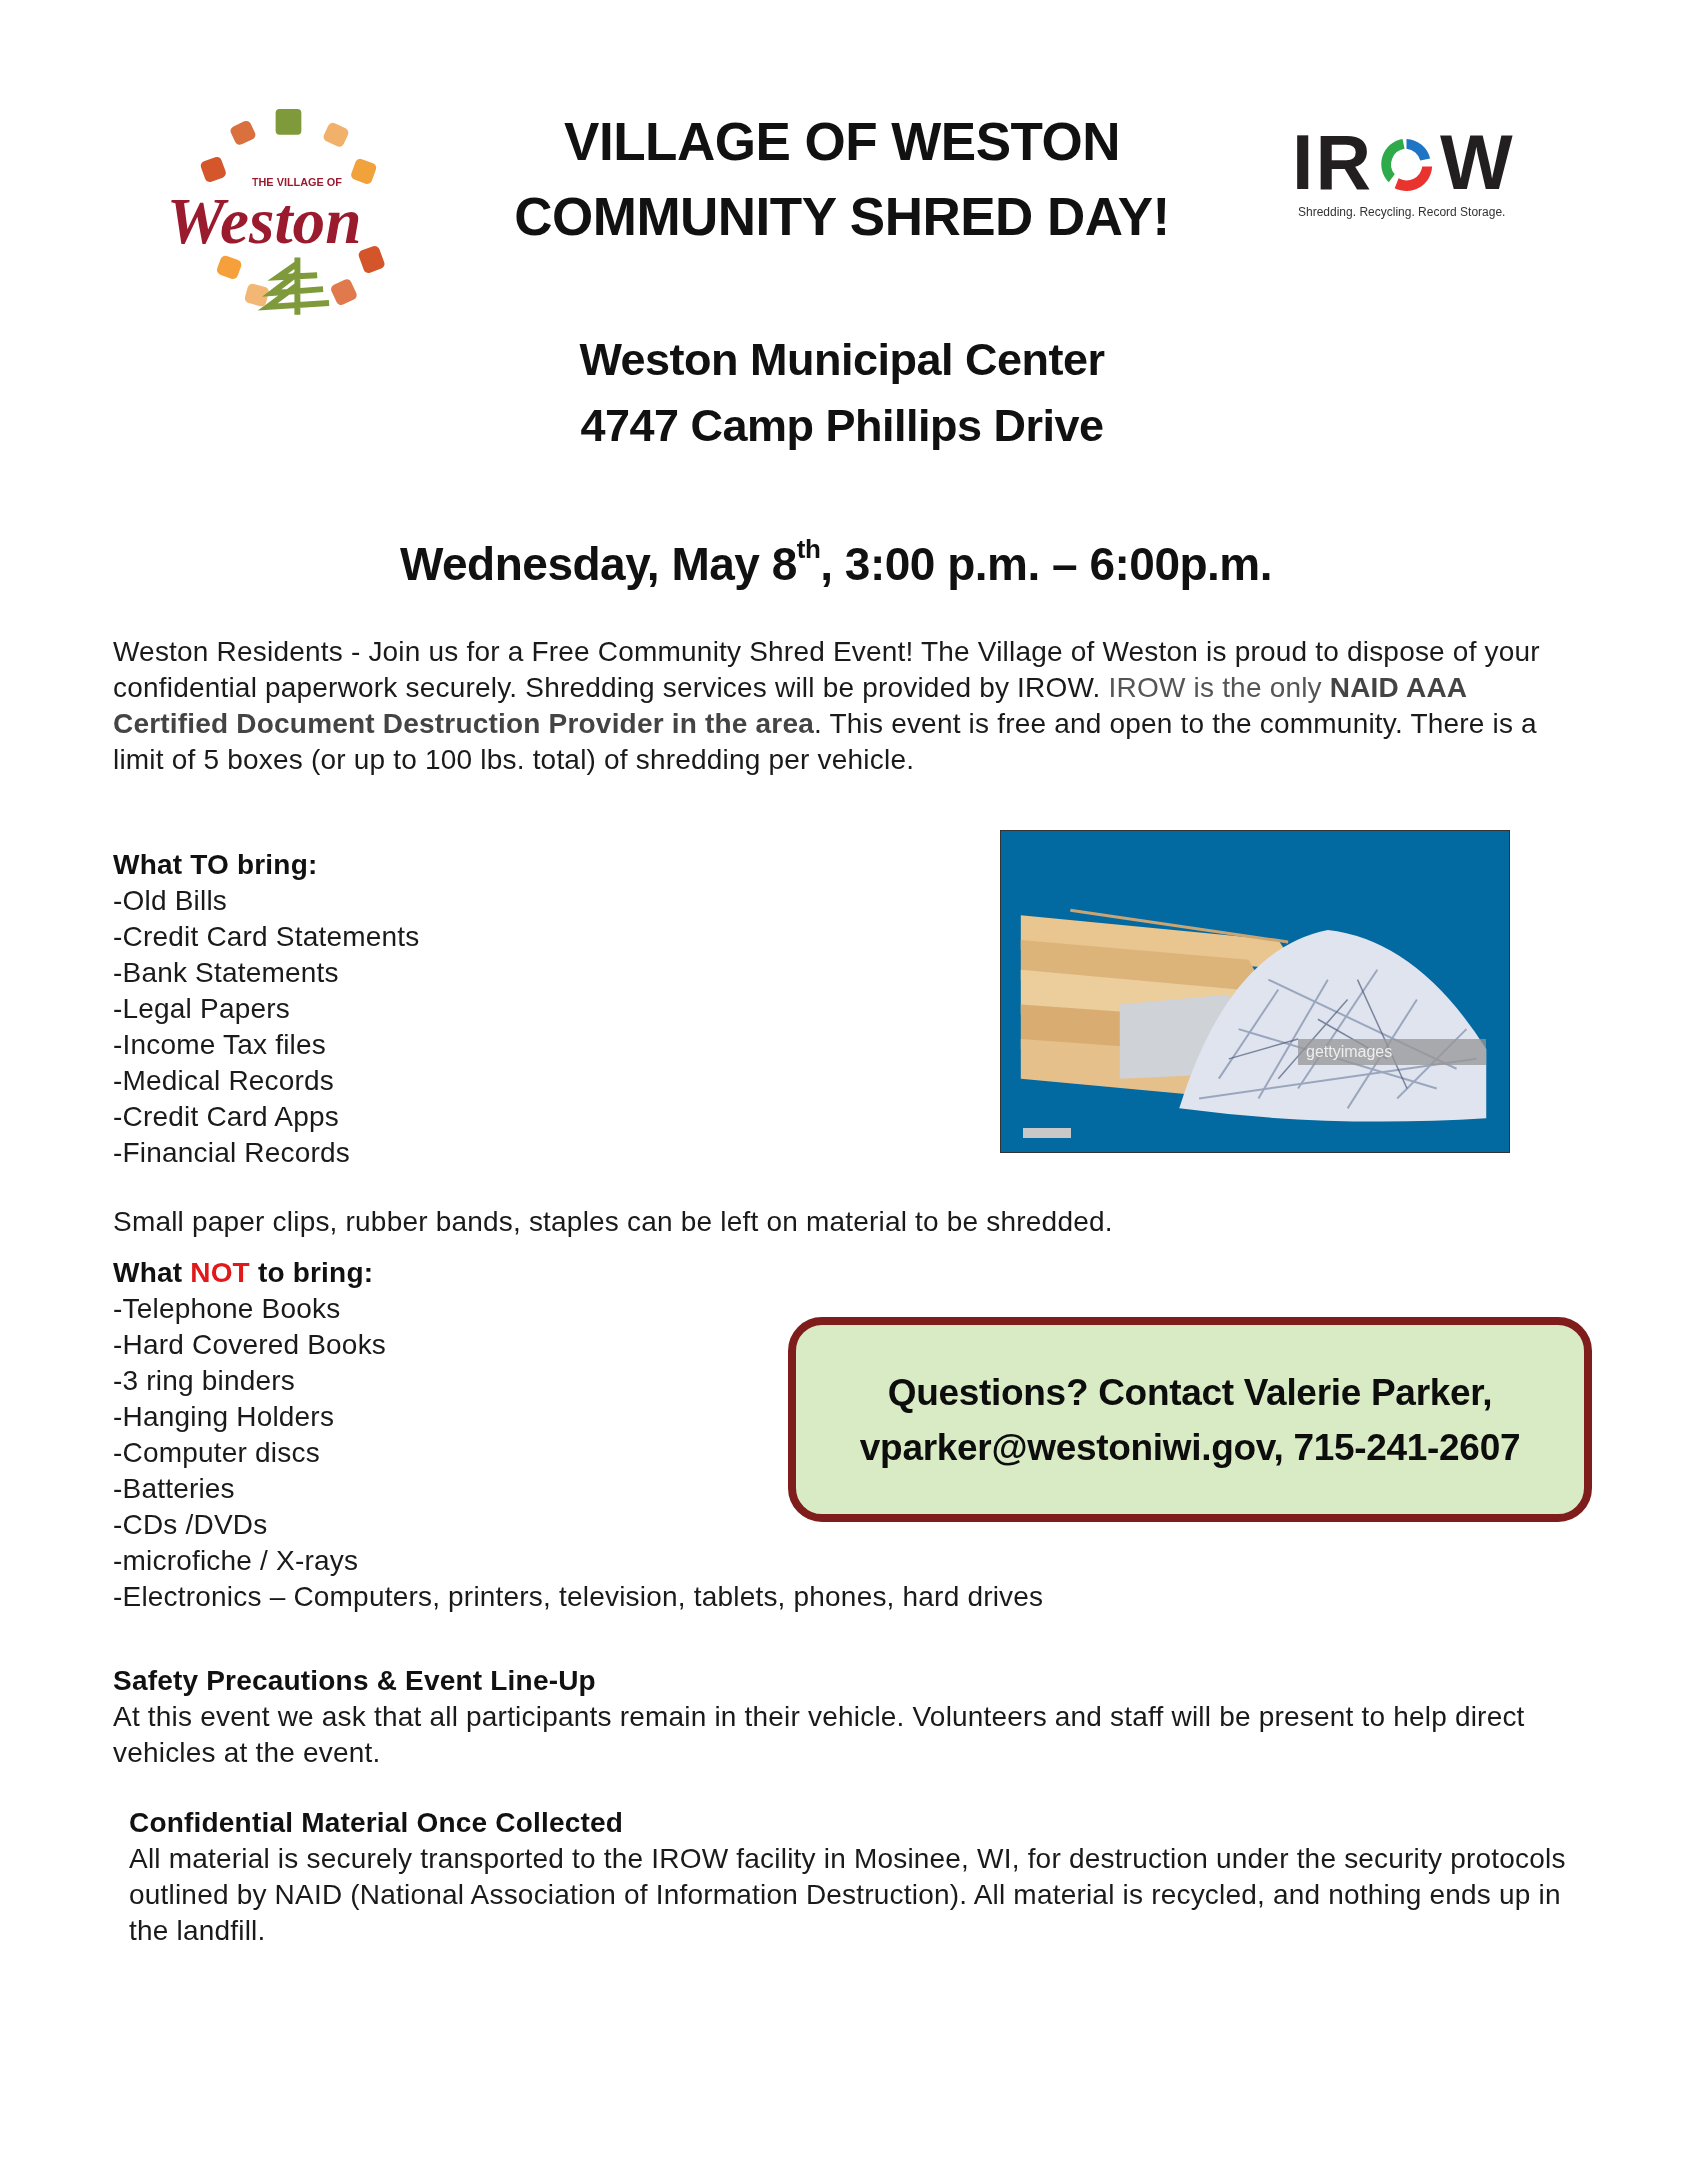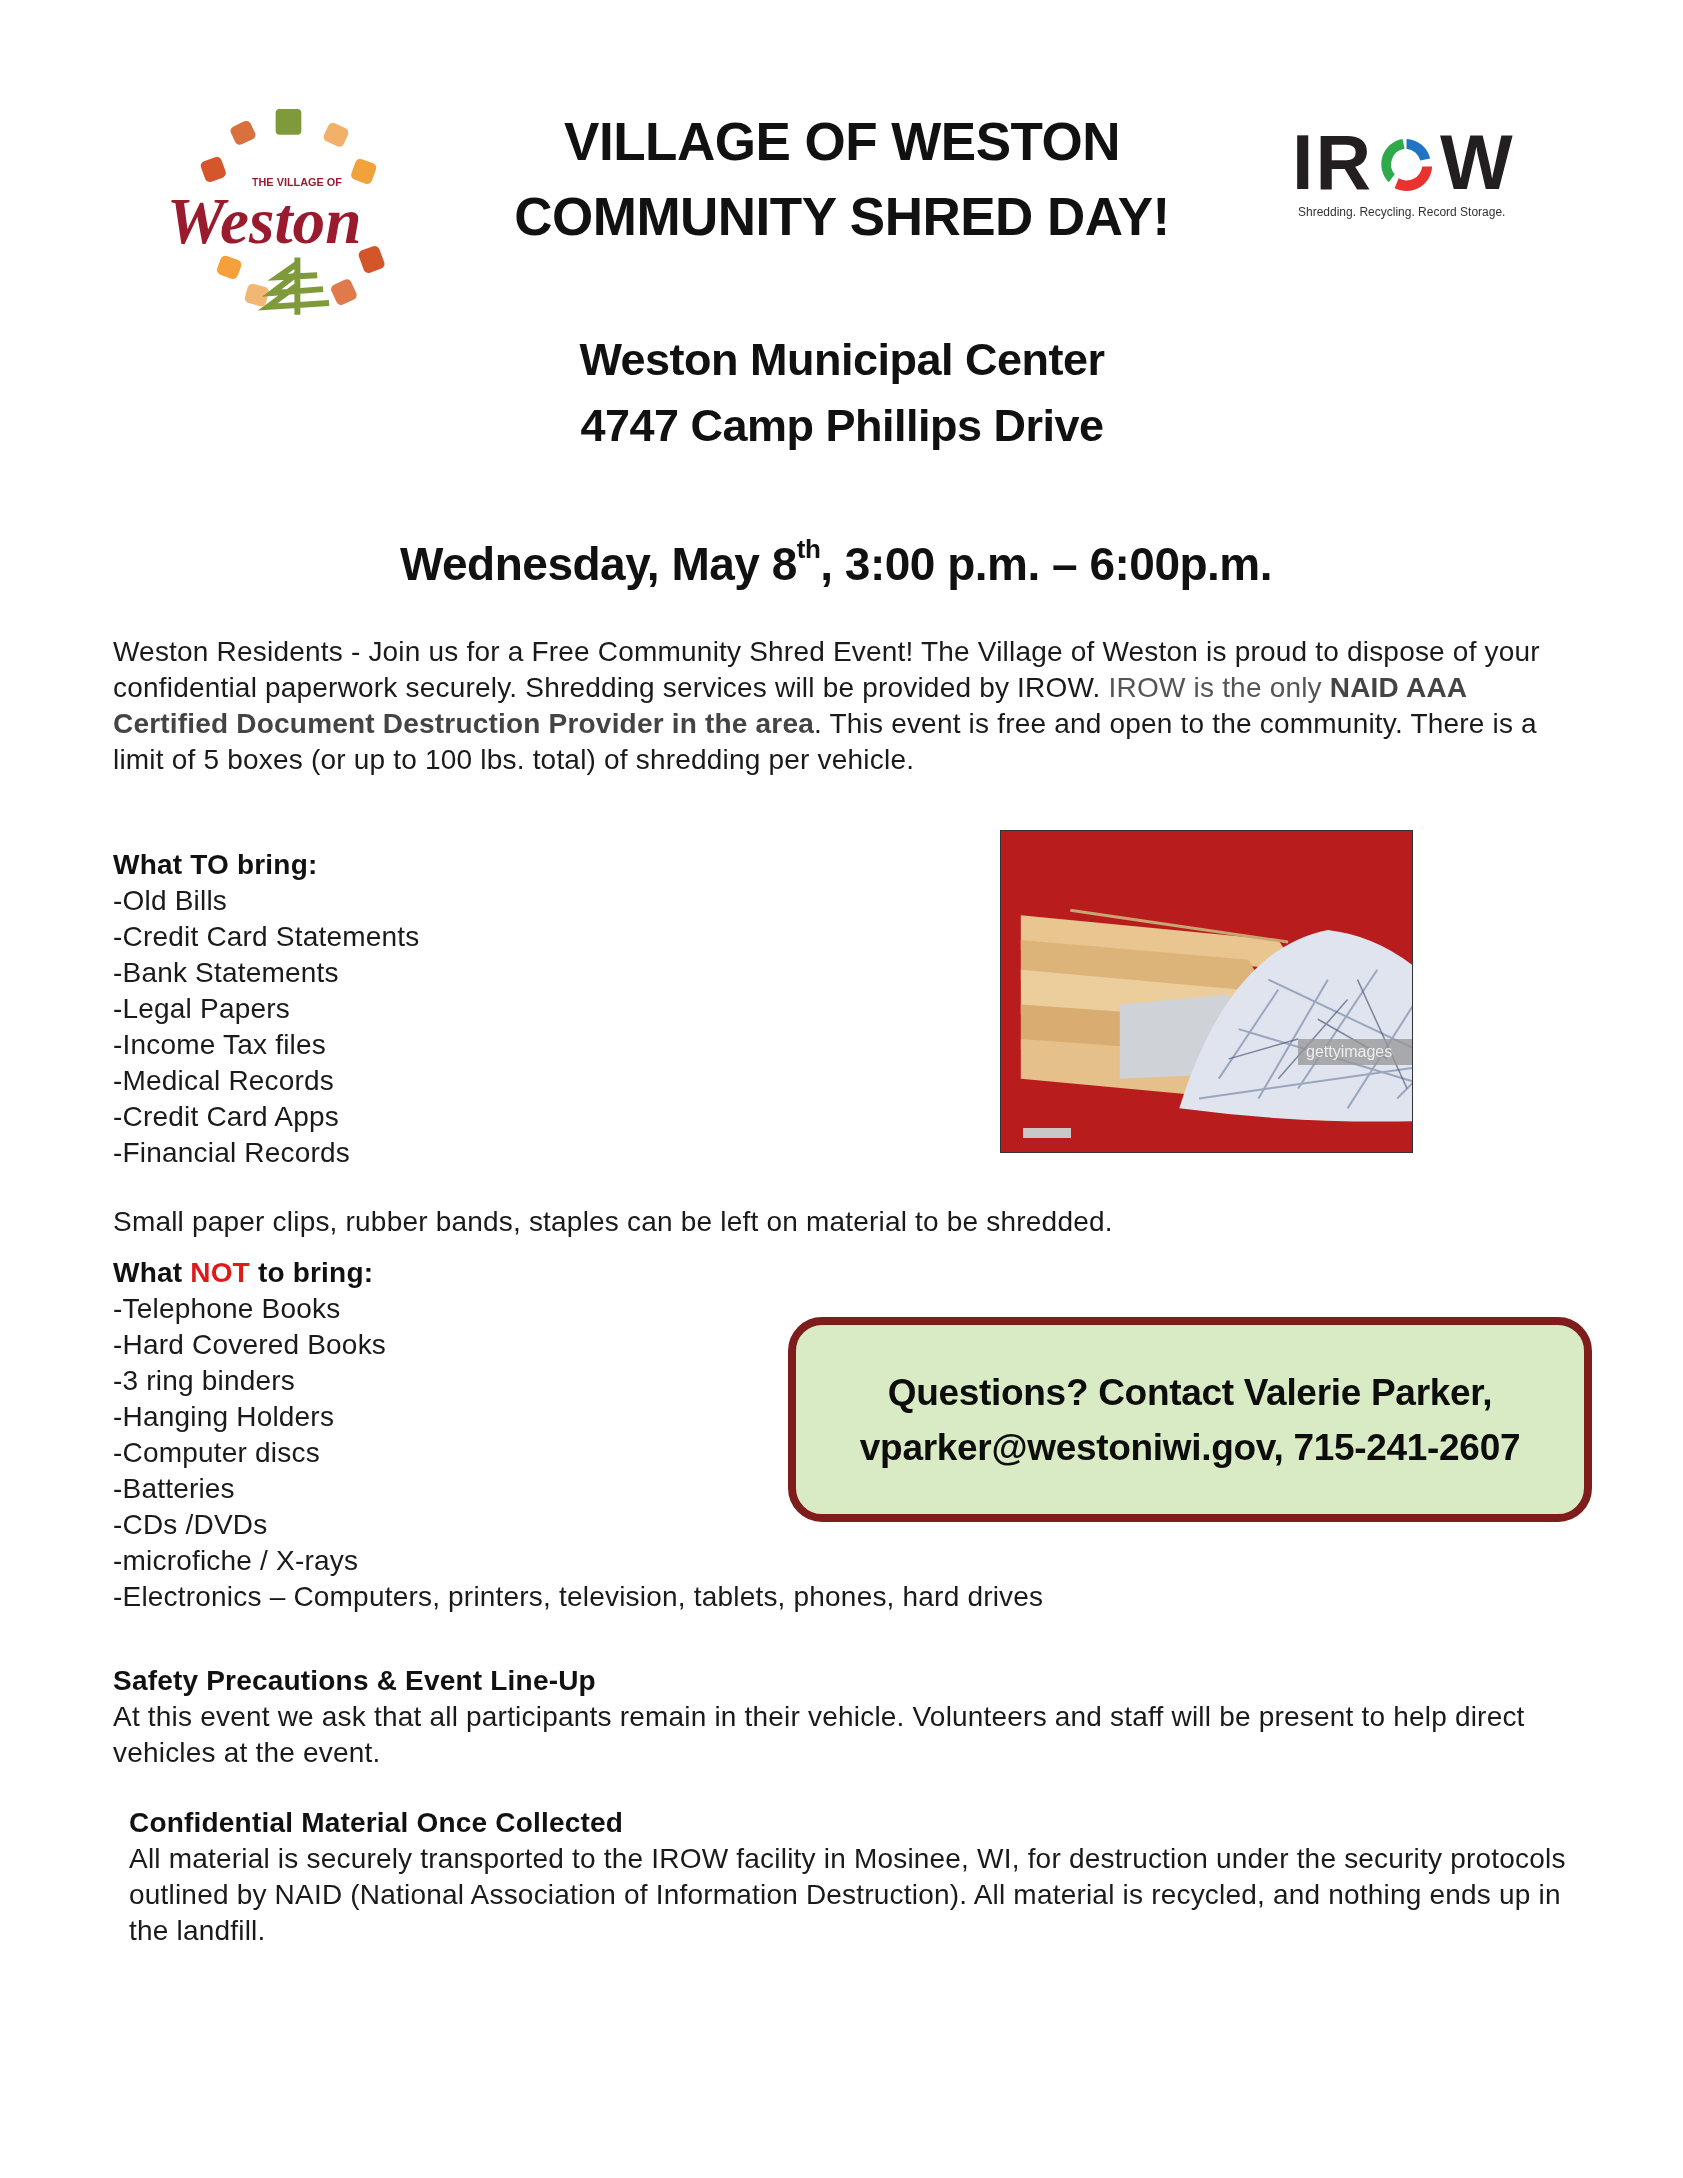--- a/index.html
+++ b/index.html
@@ -31,22 +31,22 @@
 
     .list { margin: 0; padding: 0; list-style: none; }
     .list li { margin: 0; }
 
     .to-bring { top: 847px; width: 693px; }
     .clips { top: 1204px; }
     .not-bring { top: 1255px; width: 1188px; }
     .safety { top: 1663px; }
     .confidential { top: 1805px; margin-left: 16px; }
 
-    .photo { position: absolute; left: 1000px; top: 830px; width: 413px; height: 323px;
-      border: 1.5px solid #333; background: #b91c1c; box-sizing: border-box; overflow: hidden; }
+    .photo { position: absolute; left: 1000px; top: 830px; width: 510px; height: 323px;
+      border: 1.5px solid #333; background: #0369a1; box-sizing: border-box; overflow: hidden; }
     .watermark { position: absolute; left: 297px; top: 208px; width: 188px; height: 26px;
       background: rgba(150,150,150,0.75); color: #eee; font-family: "Liberation Sans", sans-serif; font-size: 16px; line-height: 26px; padding-left: 8px; box-sizing: border-box; }
     .credit-chip { position: absolute; left: 22px; top: 297px; width: 48px; height: 10px; background: #c8c8c8; }
 
     .contact { position: absolute; left: 788px; top: 1317px; width: 804px; height: 205px;
       background: #d9ebc4; border: 8px solid #7f1d1d; border-radius: 34px; box-sizing: border-box;
       display: flex; flex-direction: column; justify-content: center; align-items: center;
       font-family: "Liberation Sans", sans-serif; font-weight: bold; font-size: 37px; line-height: 55px; color: #0d0d0d; letter-spacing: -0.3px; }
   </style>
 </head>

